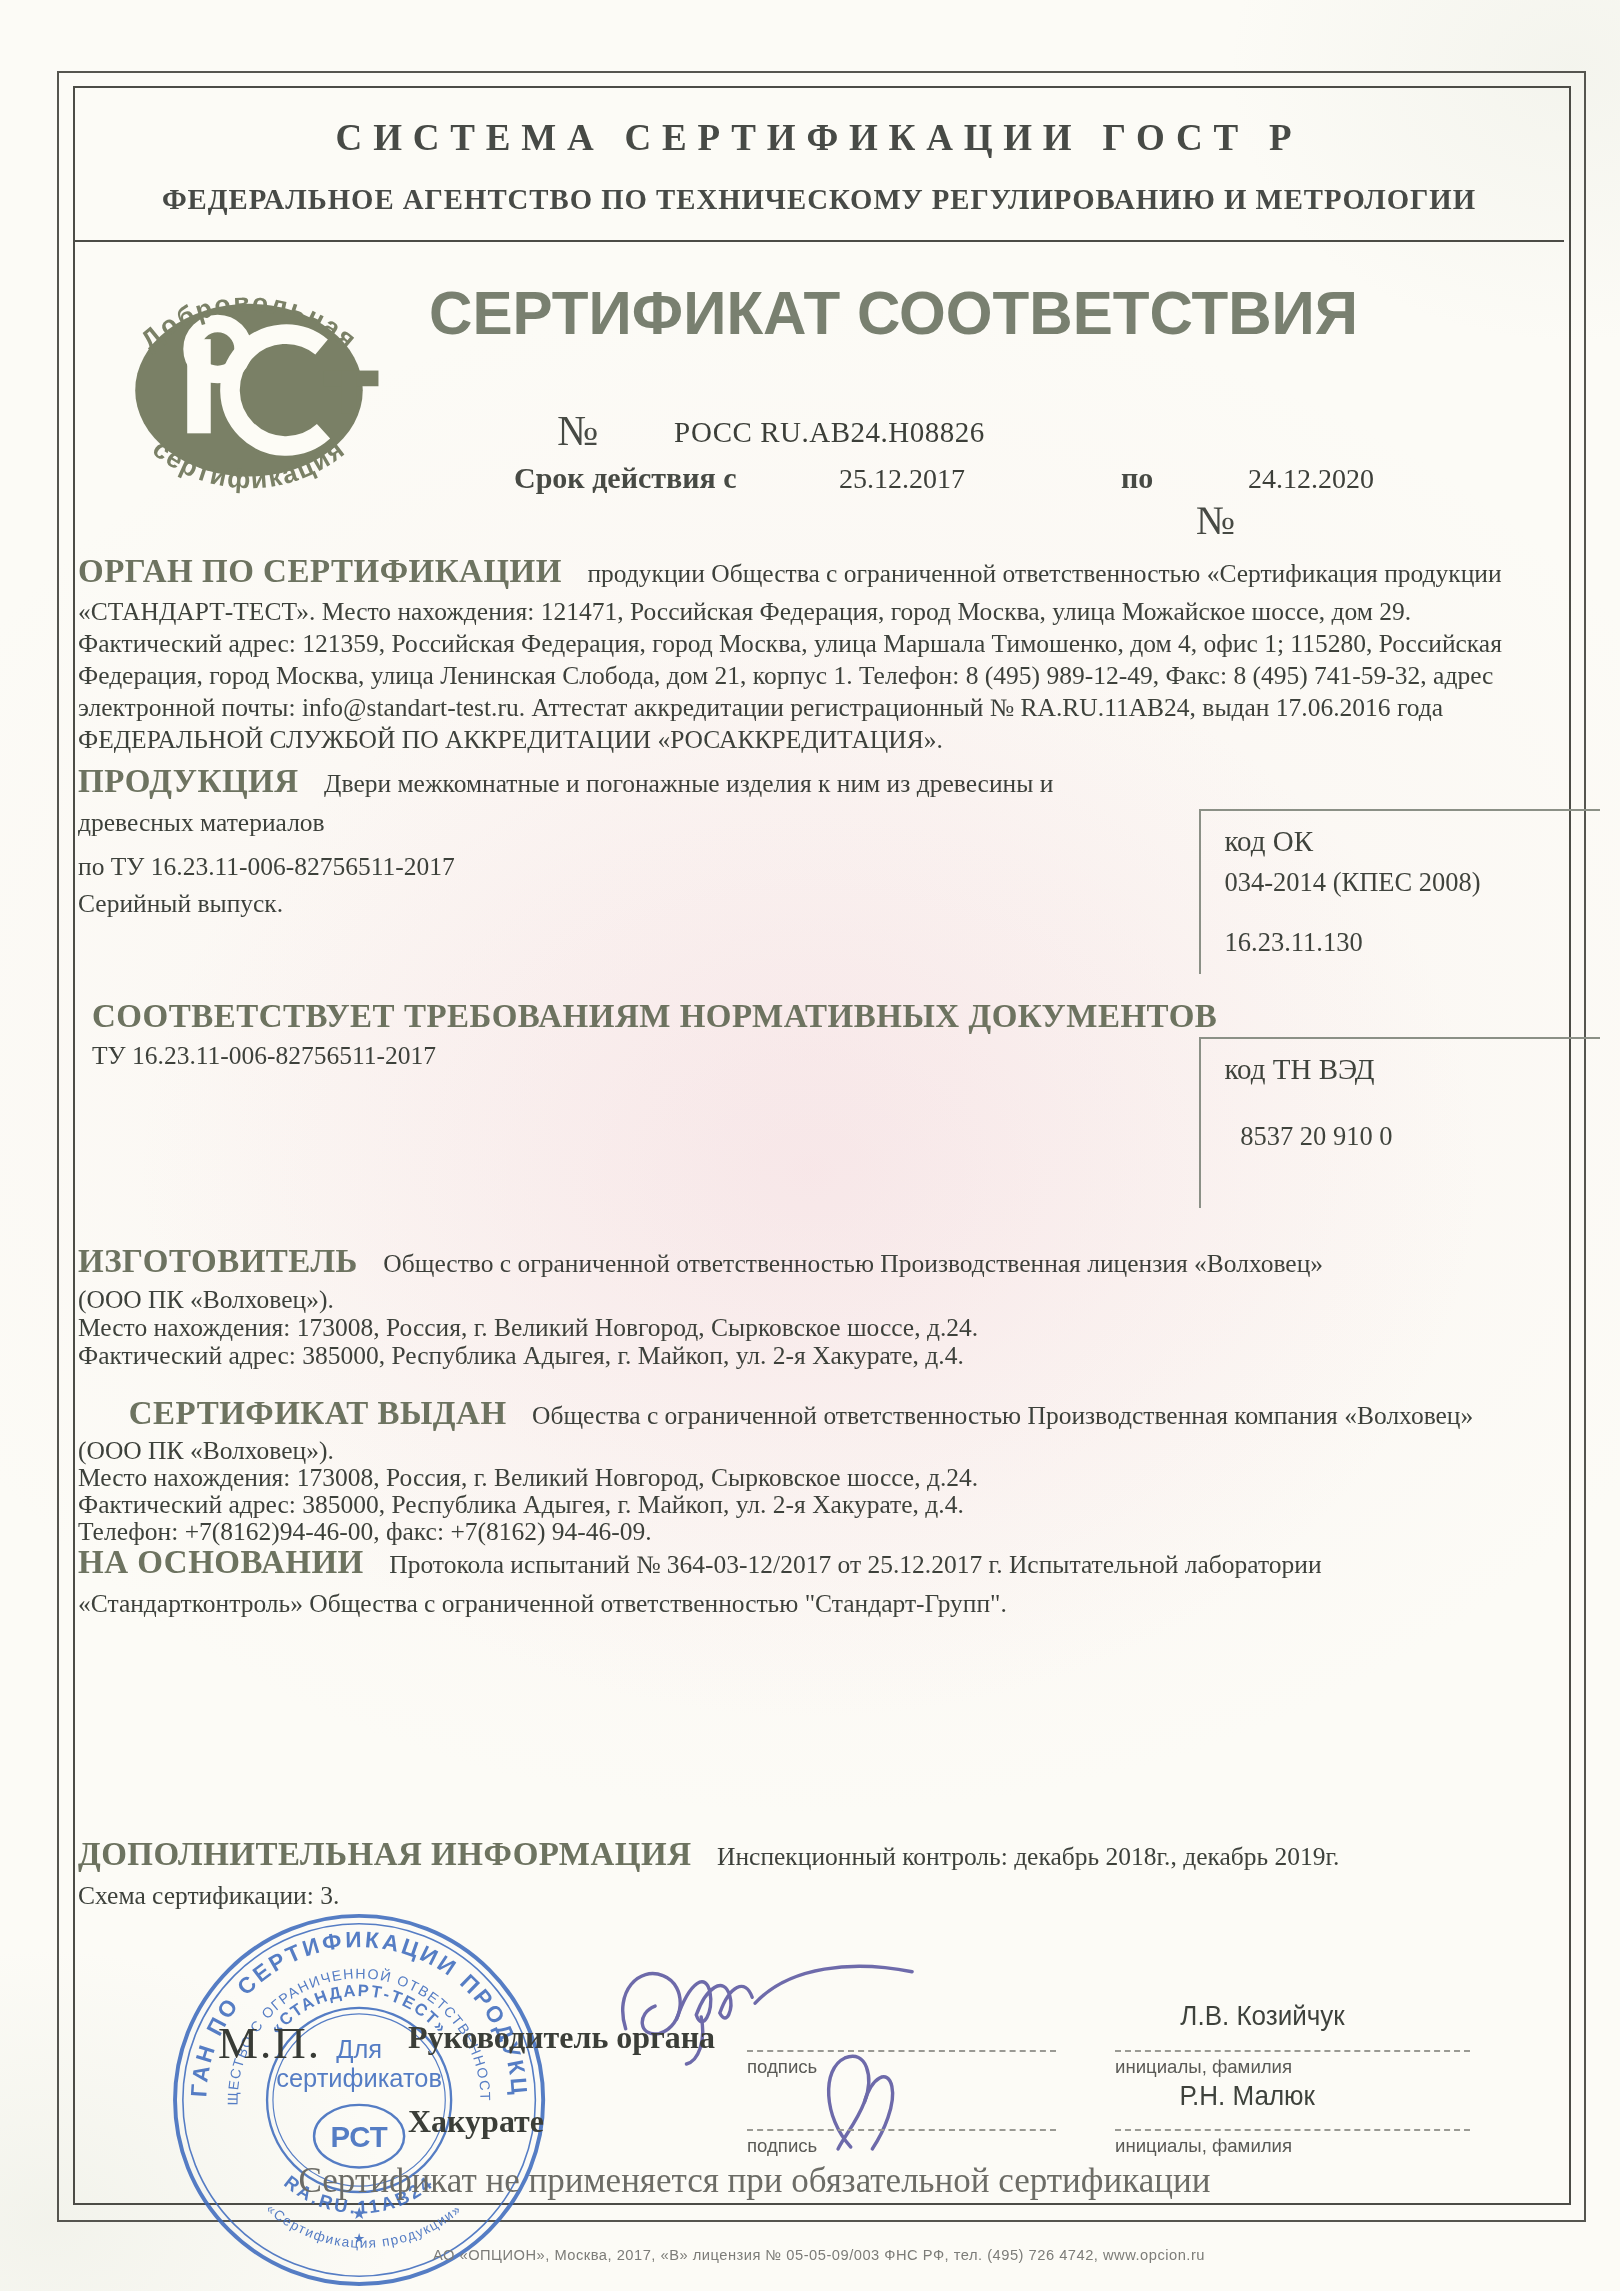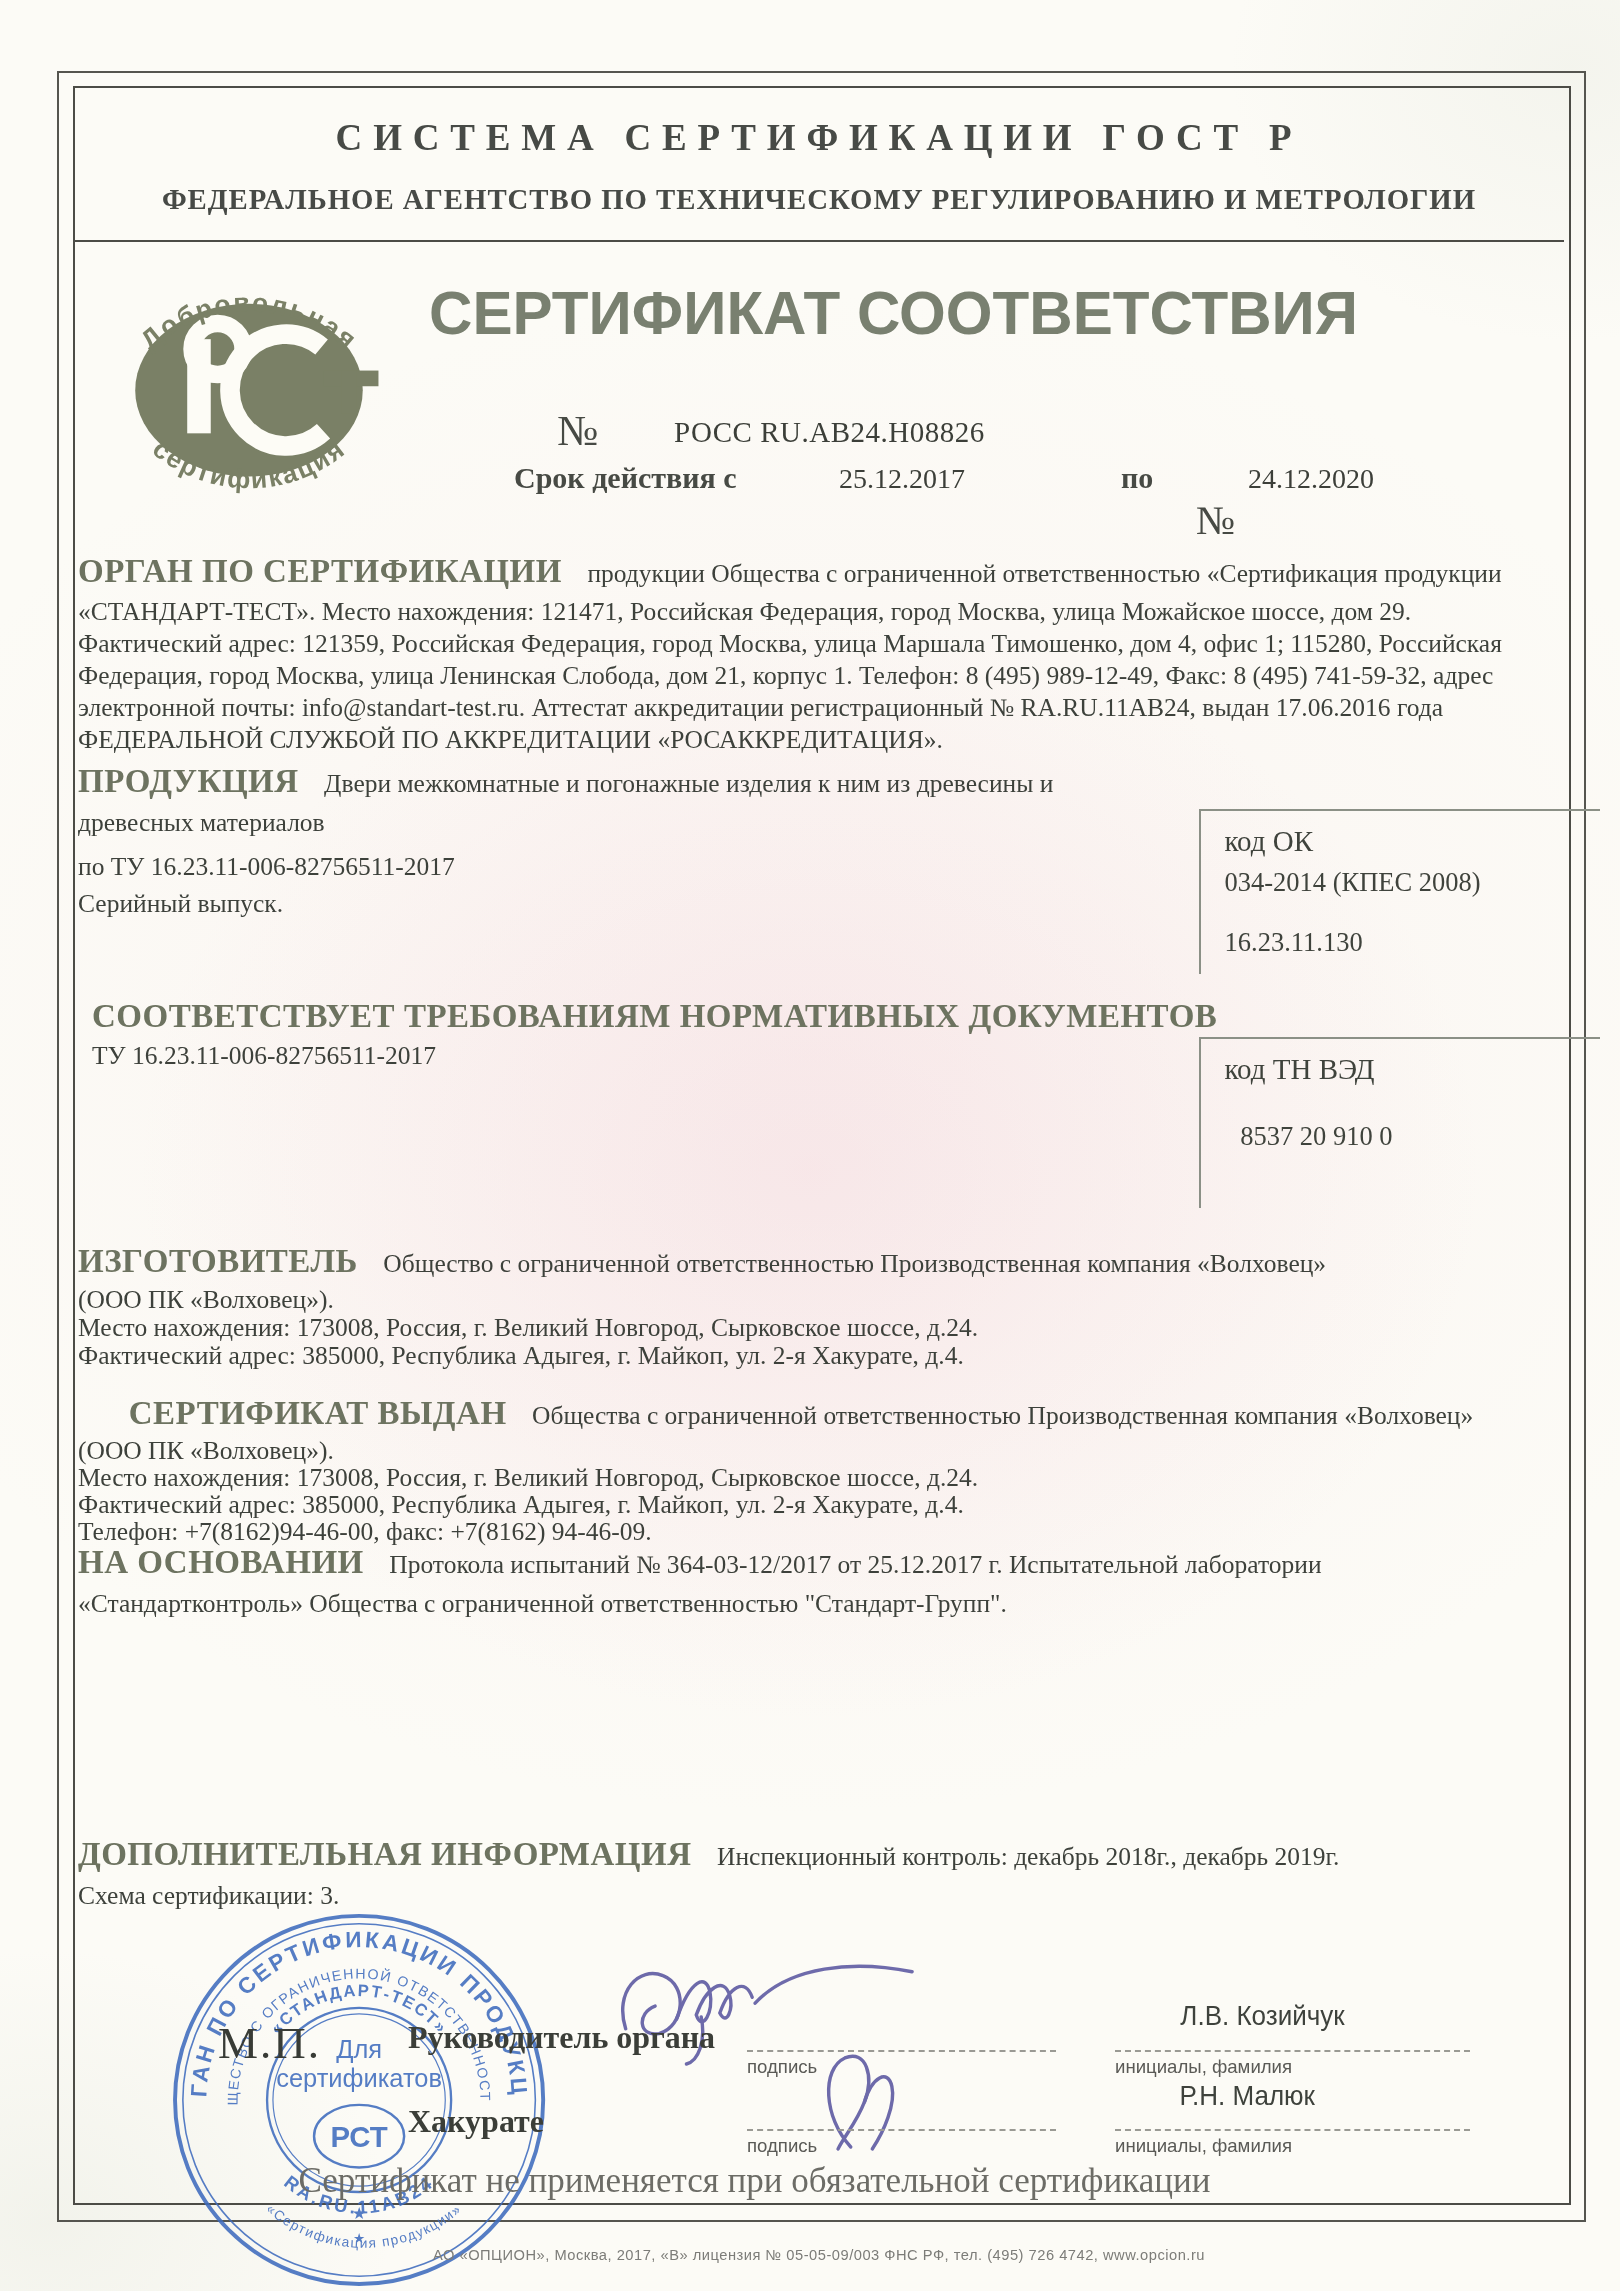--- a/index.html
+++ b/index.html
@@ -119,21 +119,21 @@
     <div class="body26" style="margin-top:5.9px;">ТУ 16.23.11-006-82756511-2017</div>
   </div>
 
   <div class="abs codebox" style="top:1037px;height:155px;">
     <div class="cb-label">код ТН ВЭД</div>
     <div class="cb-line" style="margin-top:35px;padding-left:15.7px;">8537 20 910 0</div>
   </div>
 
   <div class="abs sec body26" style="top:1247px;line-height:28px;">
     <div class="l1" style="height:39px;">
-      <span class="sh">ИЗГОТОВИТЕЛЬ</span><span>Общество с ограниченной ответственностью Производственная компания «Волховец»</span>
+      <span class="sh">ИЗГОТОВИТЕЛЬ</span><span>Общество с ограниченной ответственностью Производственная лицензия «Волховец»</span>
     </div>
     <div>(ООО ПК «Волховец»).</div>
     <div>Место нахождения: 173008, Россия, г. Великий Новгород, Сырковское шоссе, д.24.</div>
     <div>Фактический адрес: 385000, Республика Адыгея, г. Майкоп, ул. 2-я Хакурате, д.4.</div>
   </div>
 
   <div class="abs sec body26" style="top:1400px;line-height:27px;">
     <div class="l1" style="height:37px;text-align:center;">
       <span class="sh">СЕРТИФИКАТ ВЫДАН</span><span>Общества с ограниченной ответственностью Производственная компания «Волховец»</span>
     </div>

